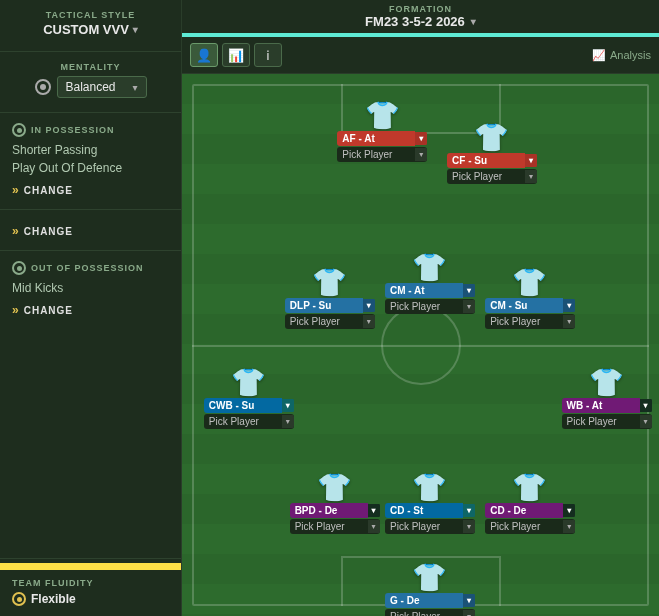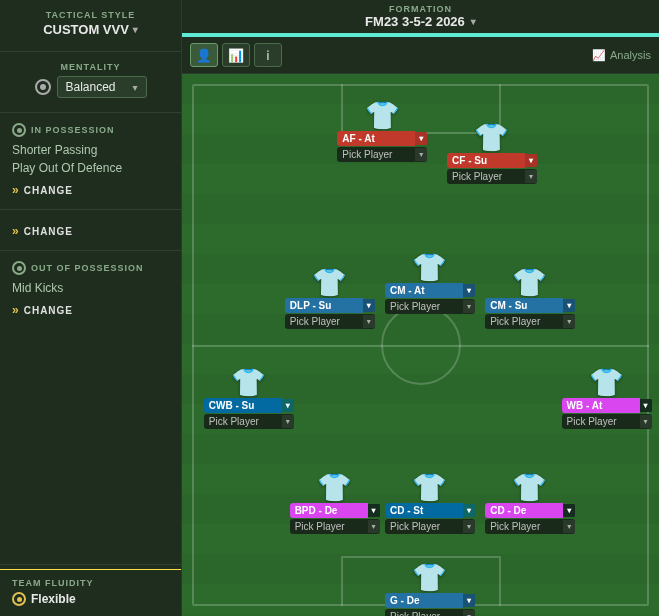--- a/index.html
+++ b/index.html
@@ -145,21 +145,21 @@
       margin-top: 2px;
     }
     .change-btn .arrows {
       color: #e0c050;
       font-size: 12px;
     }
 
     .team-fluidity-row {
       padding: 8px 12px 0;
       margin-top: auto;
-      border-top: 1px solid #fde047;
+      border-top: 7px solid #fde047;
     }
     .team-fluidity-label {
       color: #8aaa8a;
       font-size: 9px;
       font-weight: 700;
       letter-spacing: 1px;
       text-transform: uppercase;
       margin-bottom: 4px;
     }
     .flexible-row {
@@ -372,21 +372,21 @@
       background: #2a3a2a;
       color: #aaa;
       font-size: 8px;
     }
 
     
     .red-role .role-main { background: #c0392b; }
     .red-role .role-dropdown { background: #a93226; }
     .blue-role .role-main { background: #2471a3; }
     .blue-role .role-dropdown { background: #1a5276; }
-    .dark-role .role-main { background: #d946ef; }
+    .dark-role .role-main { background: #701a75; }
     .dark-role .role-dropdown { background: #142d1f; }
     .teal-role .role-main { background: #0369a1; }
     .teal-role .role-dropdown { background: #0e6666; }
   </style>
 </head>
 <body>
 
 <div class="sidebar">
   <div class="tactical-style-label">TACTICAL STYLE</div>
   <div class="tactical-style-value">

